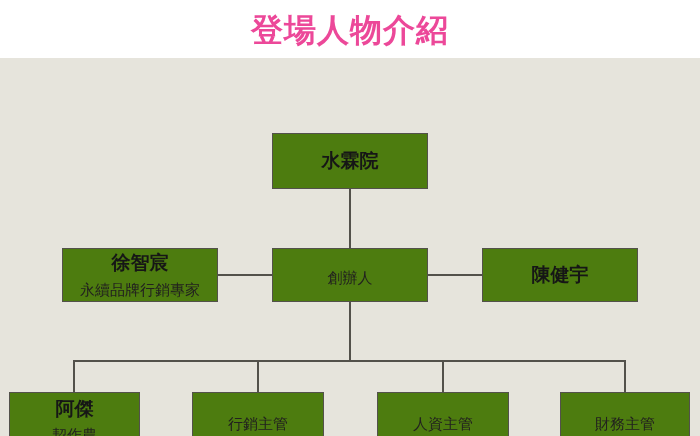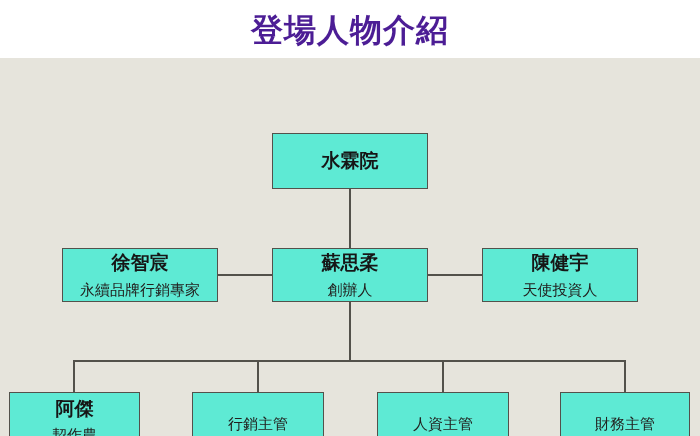--- a/index.html
+++ b/index.html
@@ -12,32 +12,32 @@
     width:700px; height:436px;
     background:#ffffff;
     overflow:hidden;
   }
   .title-band {
     position:absolute; left:0; top:0; width:700px; height:58px;
     background:#ffffff;
     display:flex; align-items:center; justify-content:center;
   }
   .page-title {
-    font-size:32px; font-weight:bold; color:#4c1d95;
+    font-size:32px; font-weight:bold; color:#ec4899;
     letter-spacing:1px;
     line-height:1;
     padding-top:2px;
   }
   .canvas {
     position:absolute; left:0; top:58px; width:700px; height:378px;
     background:#e6e4dc;
   }
   .node {
     position:absolute;
-    background:#5eead4;
+    background:#4d7c0f;
     border:1.5px solid #53514b;
     box-sizing:border-box;
     display:flex; flex-direction:column;
     align-items:center; justify-content:center;
     text-align:center;
   }
   .node .name {
     font-size:19px; font-weight:bold; color:#161616;
     line-height:1.25;
   }
@@ -95,27 +95,25 @@
     <div class="node n-root">
       <div class="name">水霖院</div>
     </div>
 
     <div class="node n-xu">
       <div class="name">徐智宸</div>
       <div class="subtitle">永續品牌行銷專家</div>
     </div>
 
     <div class="node n-su">
-      <div class="name">蘇思柔</div>
       <div class="subtitle">創辦人</div>
     </div>
 
     <div class="node n-chen">
       <div class="name">陳健宇</div>
-      <div class="subtitle">天使投資人</div>
     </div>
 
     <div class="node n-ajie">
       <div class="name">阿傑</div>
       <div class="subtitle">契作農</div>
     </div>
 
     <div class="node n-liu">
       <div class="subtitle">行銷主管</div>
     </div>

